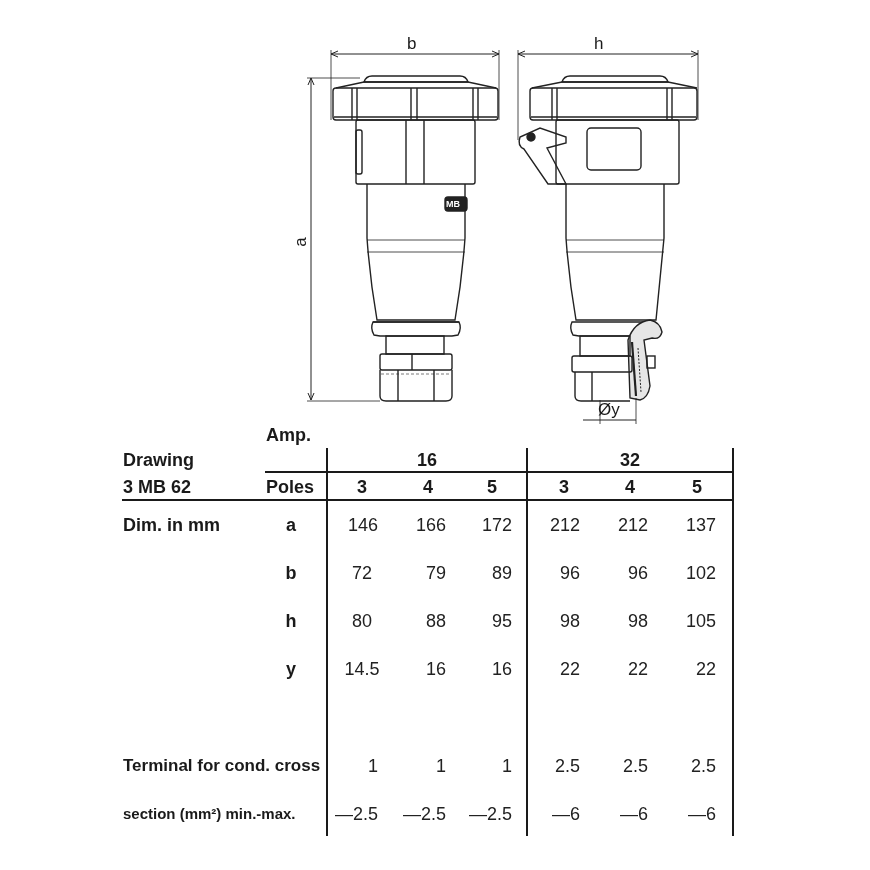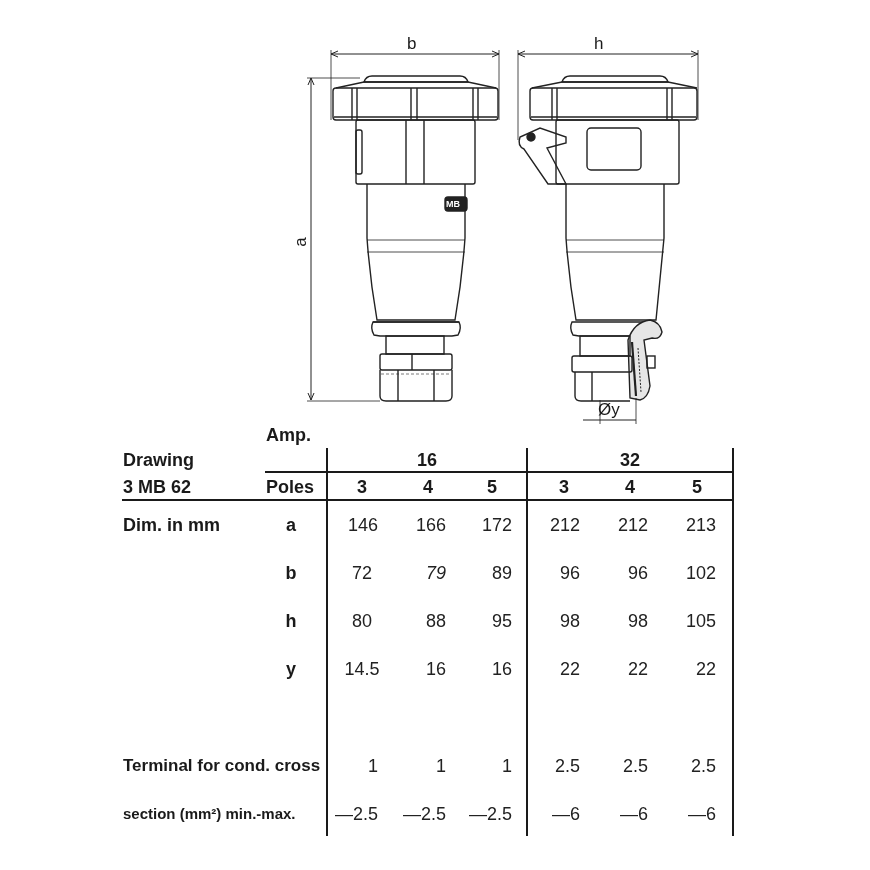--- a/index.html
+++ b/index.html
@@ -144,25 +144,25 @@
   <div class="t b c" style="left:675px;top:477px;width:44px;">5</div>
 
   <div class="t b" style="left:123px;top:515px;">Dim. in mm</div>
 
   <div class="t b c" style="left:280px;top:515px;width:22px;">a</div>
   <div class="t n r" style="left:330px;top:515px;width:48px;">146</div>
   <div class="t n r" style="left:398px;top:515px;width:48px;">166</div>
   <div class="t n r" style="left:464px;top:515px;width:48px;">172</div>
   <div class="t n r" style="left:532px;top:515px;width:48px;">212</div>
   <div class="t n r" style="left:600px;top:515px;width:48px;">212</div>
-  <div class="t n r" style="left:668px;top:515px;width:48px;">213</div>
+  <div class="t n r" style="left:668px;top:515px;width:48px;">137</div>
 
   <div class="t b c" style="left:280px;top:563px;width:22px;">b</div>
   <div class="t n c" style="left:340px;top:563px;width:44px;">72</div>
-  <div class="t n r" style="left:398px;top:563px;width:48px;font-style:italic;">79</div>
+  <div class="t n r" style="left:398px;top:563px;width:48px;">79</div>
   <div class="t n r" style="left:464px;top:563px;width:48px;">89</div>
   <div class="t n r" style="left:532px;top:563px;width:48px;">96</div>
   <div class="t n r" style="left:600px;top:563px;width:48px;">96</div>
   <div class="t n r" style="left:668px;top:563px;width:48px;">102</div>
 
   <div class="t b c" style="left:280px;top:611px;width:22px;">h</div>
   <div class="t n c" style="left:340px;top:611px;width:44px;">80</div>
   <div class="t n r" style="left:398px;top:611px;width:48px;">88</div>
   <div class="t n r" style="left:464px;top:611px;width:48px;">95</div>
   <div class="t n r" style="left:532px;top:611px;width:48px;">98</div>

